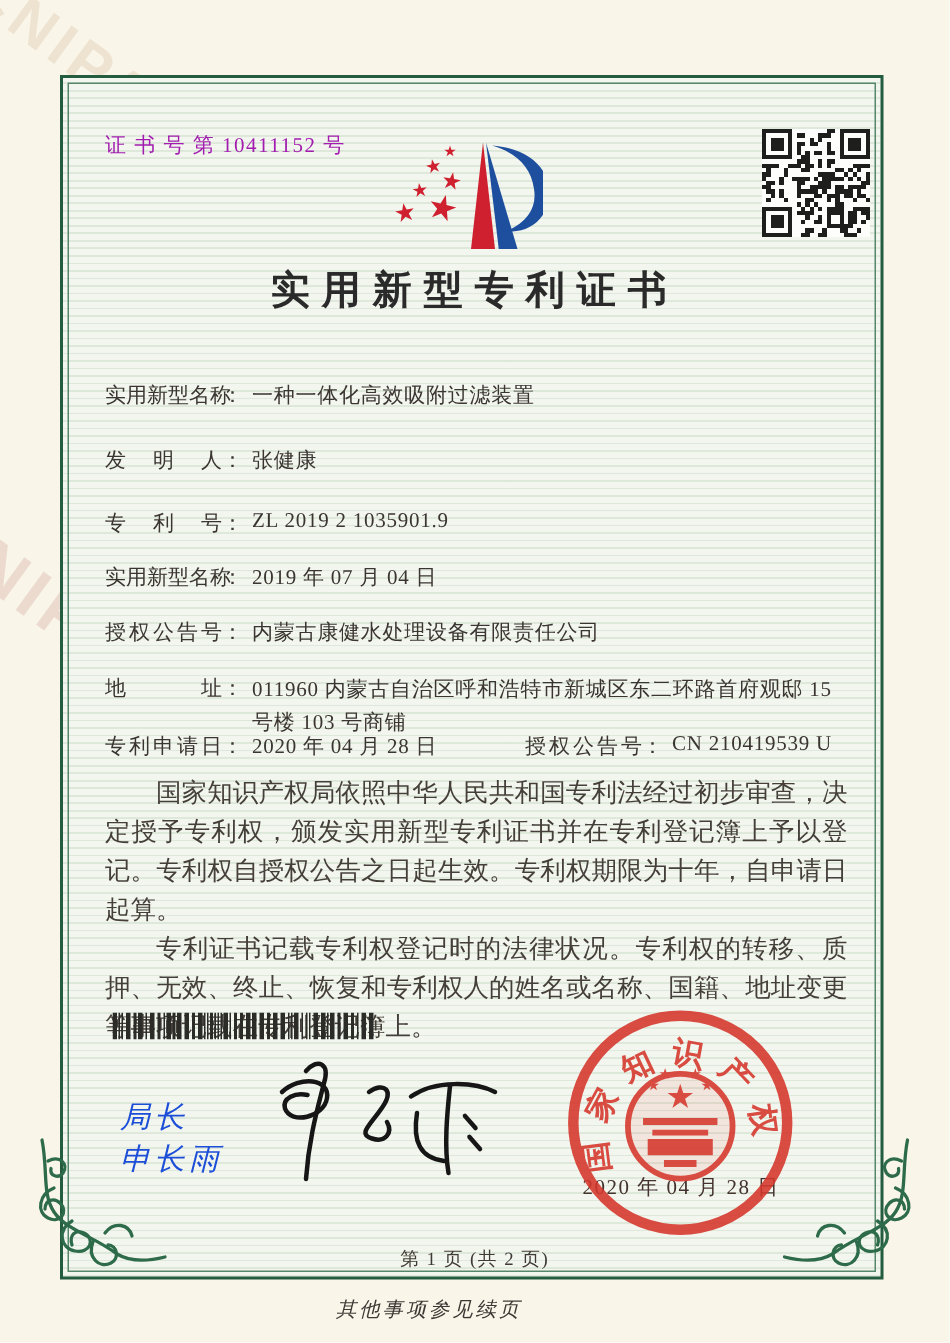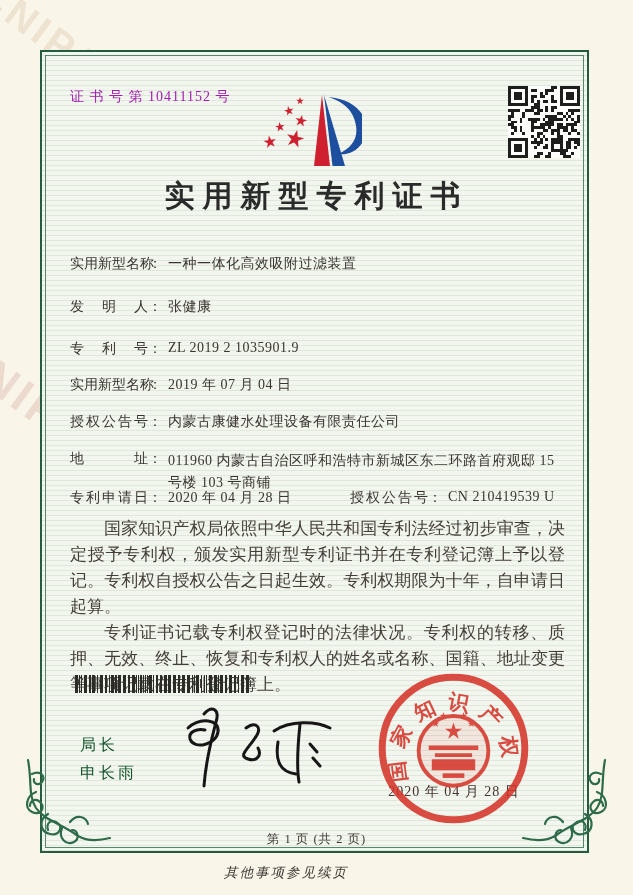--- a/index.html
+++ b/index.html
@@ -30,21 +30,21 @@
                  border:1px solid #56876a; }
 
   .content { position:absolute; left:0; top:0; width:633px; height:895px; z-index:3; }
 
   .cert-no { position:absolute; left:70px; top:88px; font-size:14px;
              color:#a21caf; letter-spacing:1px; }
 
   .logo { position:absolute; left:262px; top:88px; width:100px; height:86px; }
 
   .title { position:absolute; left:0; top:176px; width:633px; text-align:center;
-           font-size:30px; font-weight:bold; color:#2a2a2a; letter-spacing:8px; }
+           font-size:26px; font-weight:bold; color:#2a2a2a; letter-spacing:8px; }
 
   .qr { position:absolute; left:508px; top:86px; width:72px; height:72px;
         background:#fdfdfb; }
   .qr svg { width:72px; height:72px; display:block; }
 
   
   .fields { position:absolute; left:70px; top:0; width:500px;
             font-size:14px; color:#3a3530; }
   .frow { position:absolute; left:0; white-space:nowrap; }
   .flabel { display:inline-block; width:78px; text-align:justify;
@@ -59,22 +59,22 @@
 
   
   .body-text { position:absolute; left:70px; top:516px; width:495px;
                font-size:17px; line-height:26px; color:#453f3a;
                text-align:justify; }
   .body-text p { text-indent:2em; }
 
   .barcode { position:absolute; left:75px; top:675px; width:175px; height:18px; }
   .barcode svg { width:175px; height:18px; display:block; fill:#2b2b28; }
 
-  .sig-block { position:absolute; left:80px; top:731px; font-size:16px;
-               color:#14532d; letter-spacing:3px; line-height:28px; }
+  .sig-block { position:absolute; left:80px; top:731px; font-size:20px;
+               color:#1d4ed8; letter-spacing:3px; line-height:28px;font-style:italic; }
   .signature { position:absolute; left:170px; top:698px; width:175px; height:100px; }
 
   .seal { position:absolute; left:376px; top:671px; width:155px; height:155px;
           opacity:0.88; z-index:5; }
   .seal-date { position:absolute; left:368px; top:783px; width:172px;
                text-align:center; font-size:14px; color:#43322e;
                letter-spacing:1px; z-index:4; }
 
   .page-num { position:absolute; left:0; top:831px; width:633px;
               text-align:center; font-size:12.5px; color:#3f3a35;

